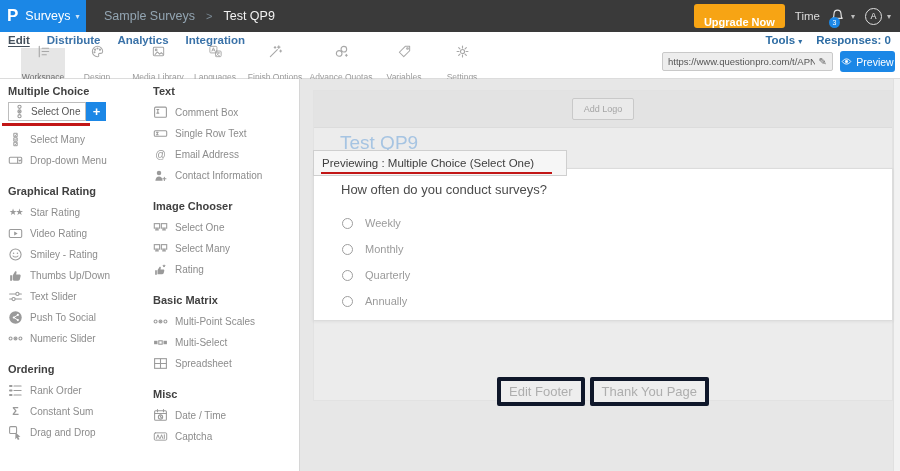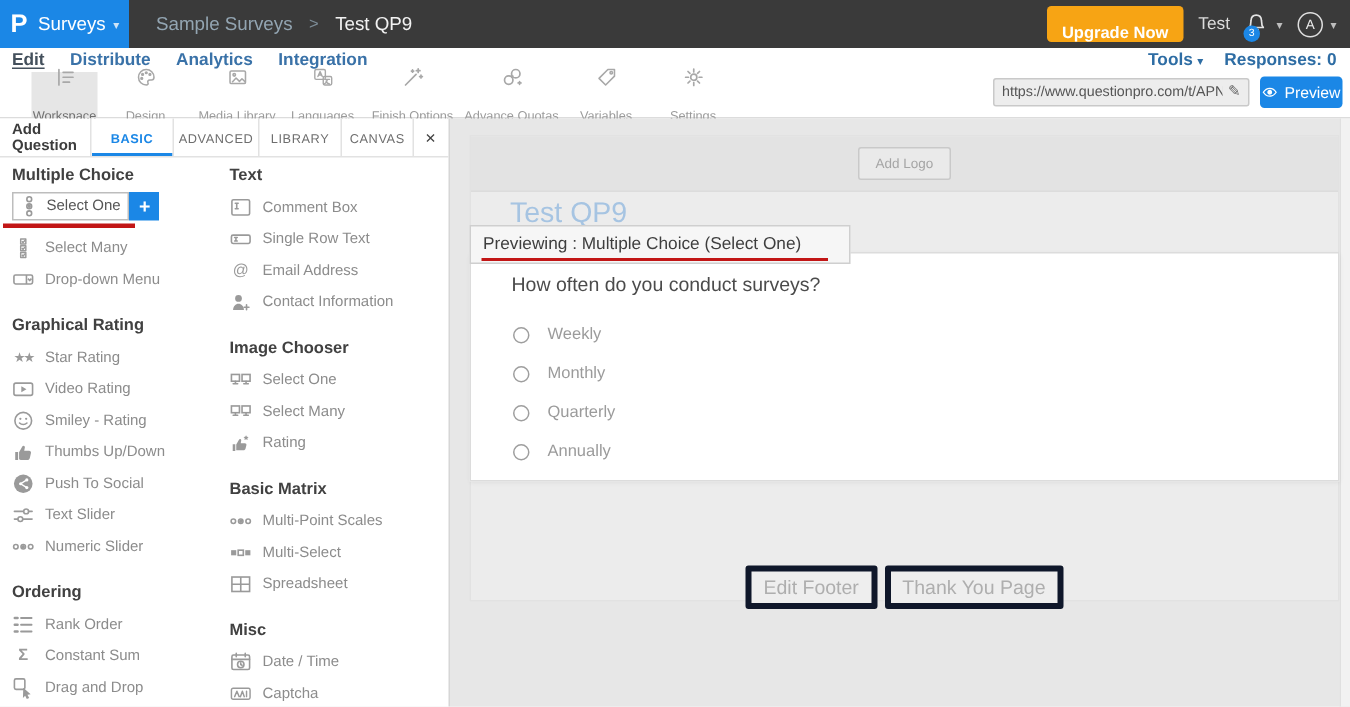--- a/index.html
+++ b/index.html
@@ -114,21 +114,21 @@
     <span class="product">Surveys</span>
     <span class="caret" data-icon="caret-down">▾</span>
   </div>
   <div class="breadcrumb">
     <span class="bc-parent">Sample Surveys</span>
     <span class="bc-sep">&gt;</span>
     <span class="bc-current">Test QP9</span>
   </div>
   <div class="topbar-right">
     <button class="upgrade">Upgrade Now</button>
-    <span class="help">Test</span>
+    <span class="help">Time</span>
     <div class="bell-wrap">
       <span data-icon="bell"><svg viewBox="0 0 16 16" stroke="currentColor" fill="none" stroke-width="1.2" stroke-linecap="round" stroke-linejoin="round">
             <path d="M8 2.2c-2.4 0-3.6 1.6-3.7 3.8L3.9 9.5 3 11h10l-.9-1.5-.4-3.5C11.6 3.8 10.4 2.2 8 2.2z"></path>
             <path d="M6.6 12.6a1.5 1.5 0 002.8 0"></path>
           </svg></span>
       <span class="badge">3</span>
     </div>
     <span class="caret-sm" data-icon="caret-down">▾</span>
     <div class="avatar">
       <span>A</span>
@@ -241,25 +241,20 @@
   <span class="eye-icon" data-icon="eye">
       <svg viewBox="0 0 16 16" stroke="currentColor" fill="none" stroke-width="1.3">
         <path d="M1.8 8S4.2 4.2 8 4.2 14.2 8 14.2 8 11.8 11.8 8 11.8 1.8 8 1.8 8z"></path>
         <circle cx="8" cy="8" r="1.7" fill="currentColor"></circle>
       </svg>
     </span>
   <span>Preview</span>
 </button>
 
 <div class="panel">
-  <div class="panel-tabs">
-    <div class="panel-title">Add Question</div>
-    <span id="tabs-slot" style="display:contents"><div class="tab tab-0 active">BASIC</div><div class="tab tab-1">ADVANCED</div><div class="tab tab-2">LIBRARY</div><div class="tab tab-3">CANVAS</div></span>
-    <div class="tab-close">×</div>
-  </div>
   <div class="panel-body">
     <div class="pcol" id="pcol-0">
         <div class="sec-heading">Multiple Choice</div>
         <div class="sel-row">
           <span class="sel-box">
             <span class="q-icon" data-icon="radio-list">
               <svg viewBox="0 0 14 14" stroke="currentColor" fill="none" stroke-width="1">
                 <circle cx="7" cy="2.6" r="1.5"></circle>
                 <circle cx="7" cy="7" r="1.5"></circle>
                 <circle cx="7" cy="7" r=".55" fill="currentColor"></circle>
@@ -319,40 +314,40 @@
         </div>
         <div class="q-item">
           <span class="q-icon" data-icon="thumbs-up">
             <svg viewBox="0 0 14 14">
               <path d="M2 6.8h1.8v5H2zM4.4 11.3V7l2-3.6c.5-.9 1.8-.4 1.6.6L7.6 6h3c.9 0 1.4.6 1.2 1.5l-.7 3c-.2.8-.7 1.3-1.6 1.3H5.4z" fill="currentColor"></path>
             </svg>
           </span>
           <span class="q-label">Thumbs Up/Down</span>
         </div>
         <div class="q-item">
+          <span class="q-icon" data-icon="slider">
+            <svg viewBox="0 0 14 14" stroke="currentColor" fill="none" stroke-width="1" stroke-linecap="round">
+              <path d="M1.5 4.6h11M1.5 9.4h11"></path>
+              <circle cx="8.8" cy="4.6" r="1.5" fill="#fff"></circle>
+              <circle cx="5.2" cy="9.4" r="1.5" fill="#fff"></circle>
+            </svg>
+          </span>
+          <span class="q-label">Text Slider</span>
+        </div>
+        <div class="q-item">
           <span class="q-icon" data-icon="share-social">
             <svg viewBox="0 0 14 14">
               <circle cx="7" cy="7" r="5.8" fill="currentColor"></circle>
               <path d="M9.2 4.6L5.4 7l3.8 2.4" stroke="#fff" fill="none" stroke-width=".9"></path>
               <circle cx="9.2" cy="4.6" r="1" fill="#fff"></circle>
               <circle cx="5.4" cy="7" r="1" fill="#fff"></circle>
               <circle cx="9.2" cy="9.4" r="1" fill="#fff"></circle>
             </svg>
           </span>
           <span class="q-label">Push To Social</span>
-        </div>
-        <div class="q-item">
-          <span class="q-icon" data-icon="slider">
-            <svg viewBox="0 0 14 14" stroke="currentColor" fill="none" stroke-width="1" stroke-linecap="round">
-              <path d="M1.5 4.6h11M1.5 9.4h11"></path>
-              <circle cx="8.8" cy="4.6" r="1.5" fill="#fff"></circle>
-              <circle cx="5.2" cy="9.4" r="1.5" fill="#fff"></circle>
-            </svg>
-          </span>
-          <span class="q-label">Text Slider</span>
         </div>
         <div class="q-item">
           <span class="q-icon" data-icon="radio-scale">
             <svg viewBox="0 0 14 14" stroke="currentColor" fill="none" stroke-width="1">
               <circle cx="2.4" cy="7" r="1.4"></circle>
               <circle cx="7" cy="7" r="1.4"></circle>
               <circle cx="7" cy="7" r=".55" fill="currentColor"></circle>
               <circle cx="11.6" cy="7" r="1.4"></circle>
             </svg>
           </span>

